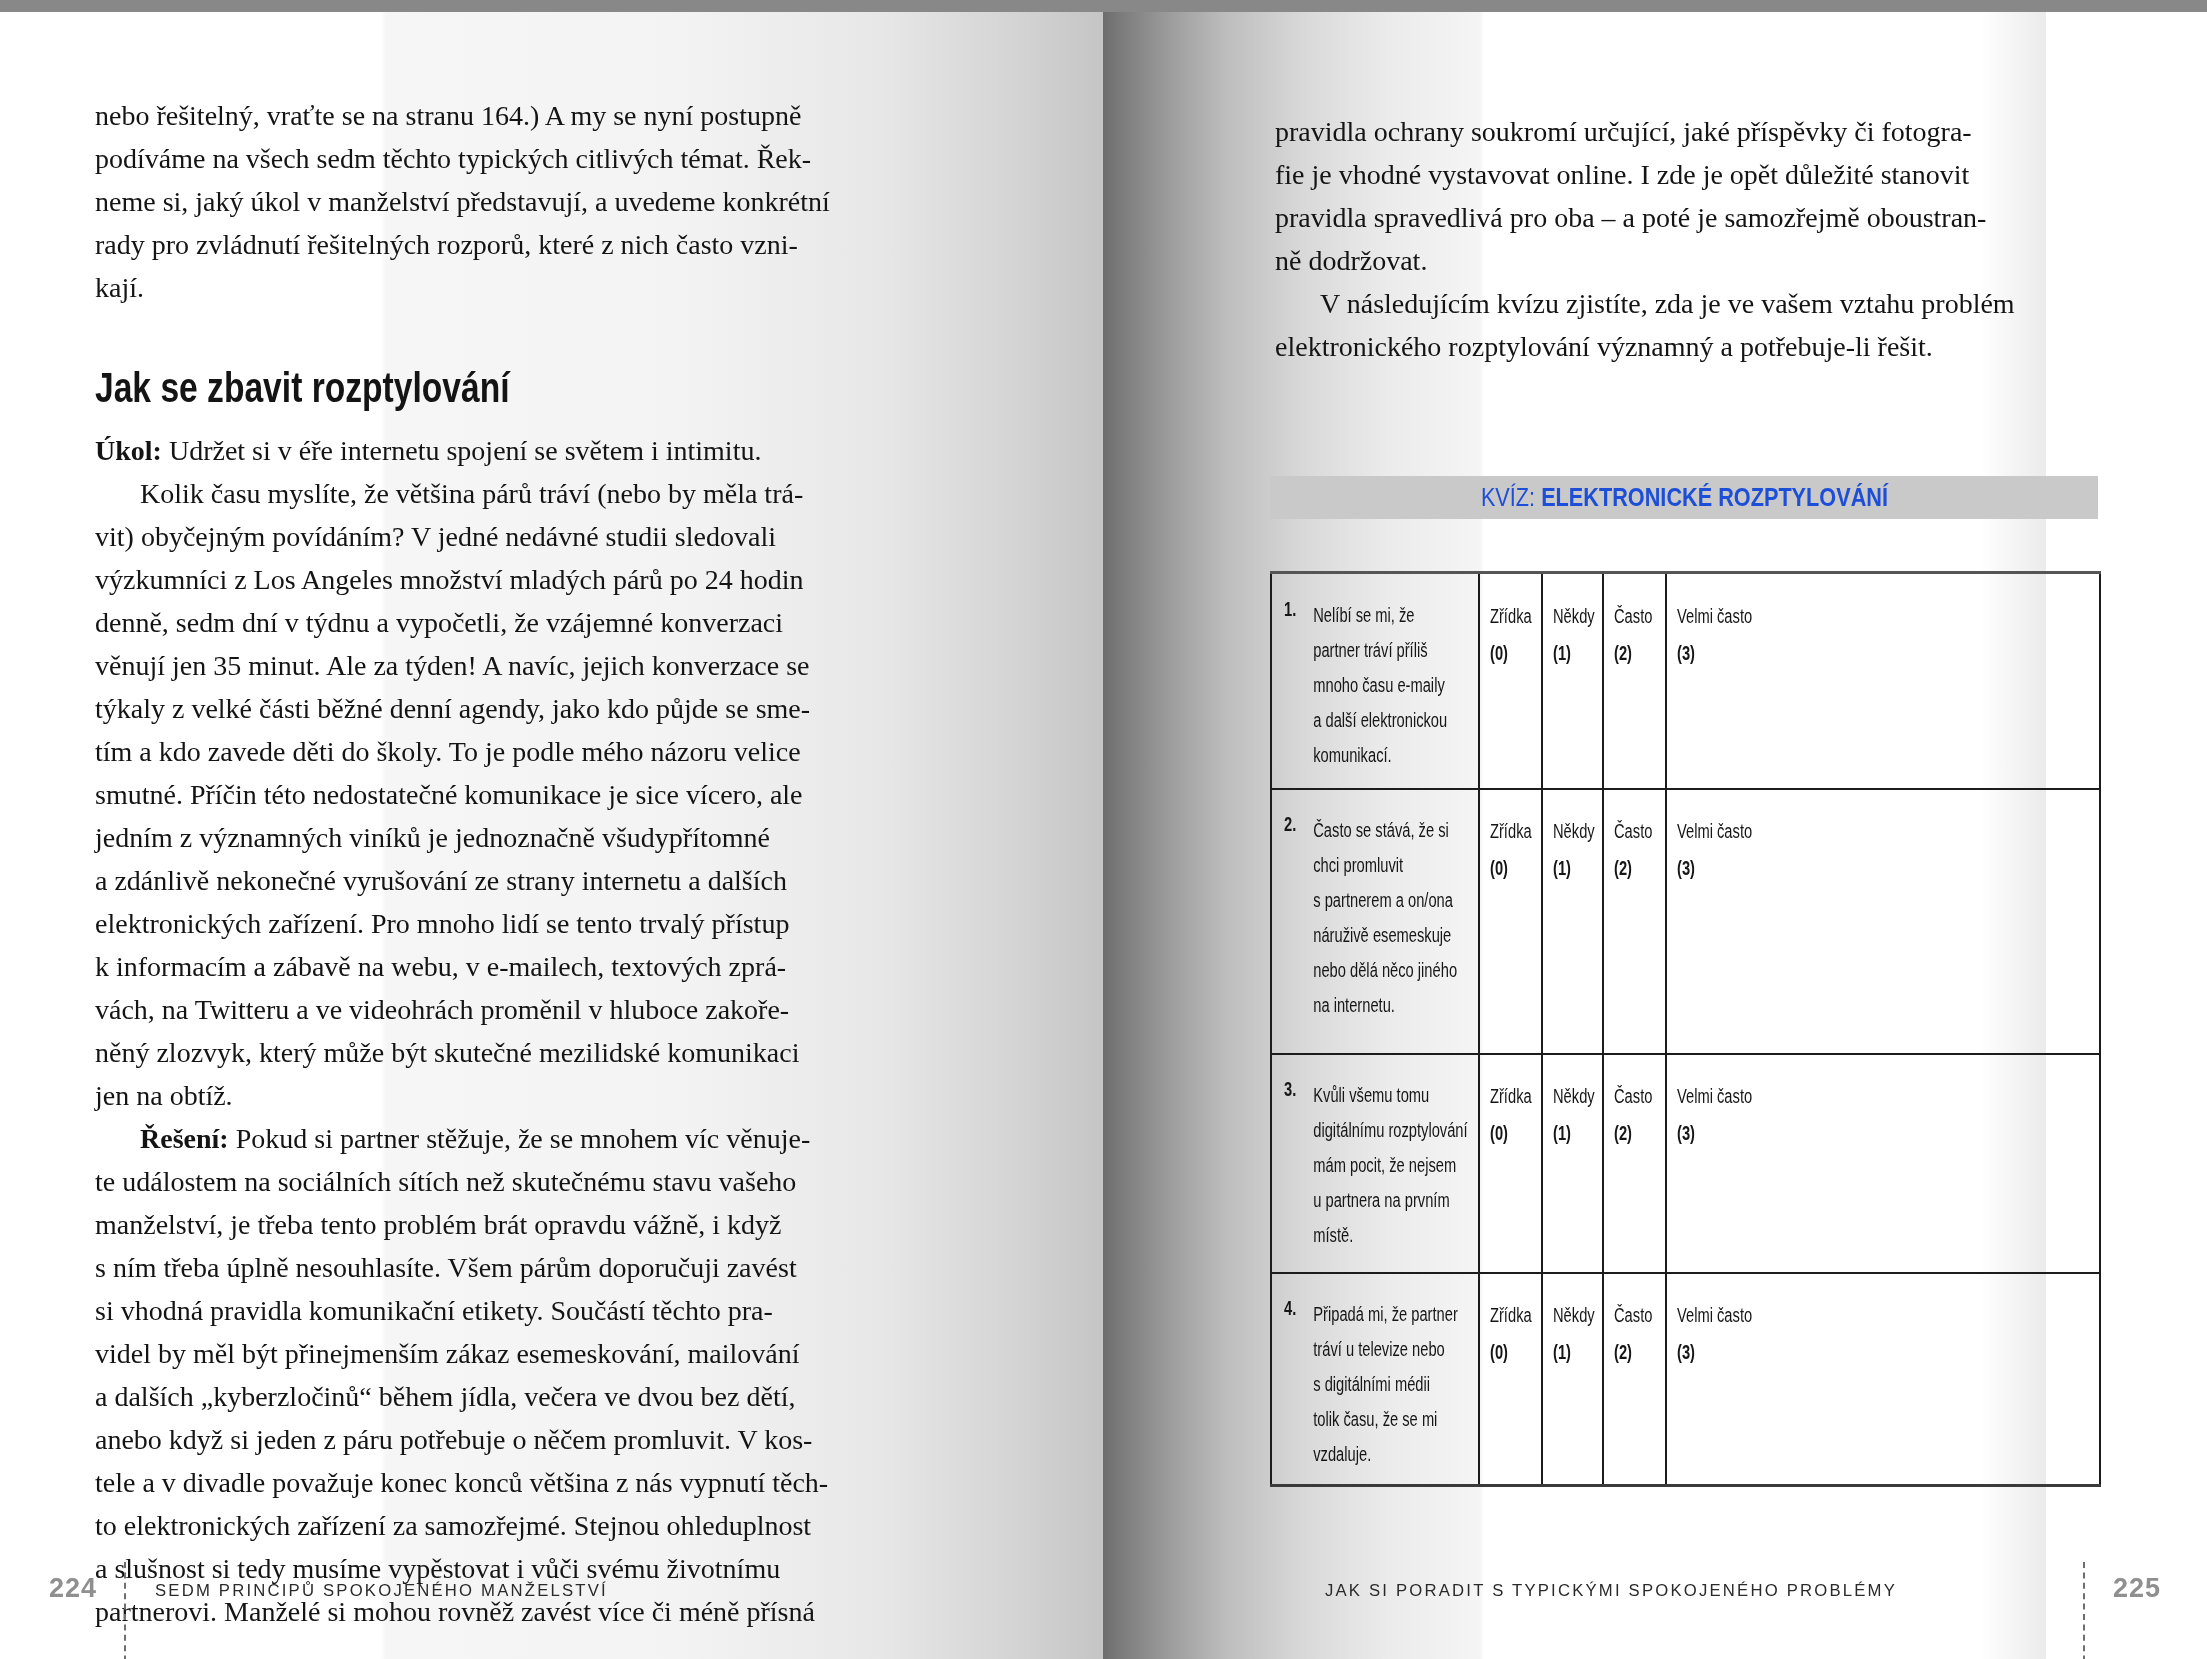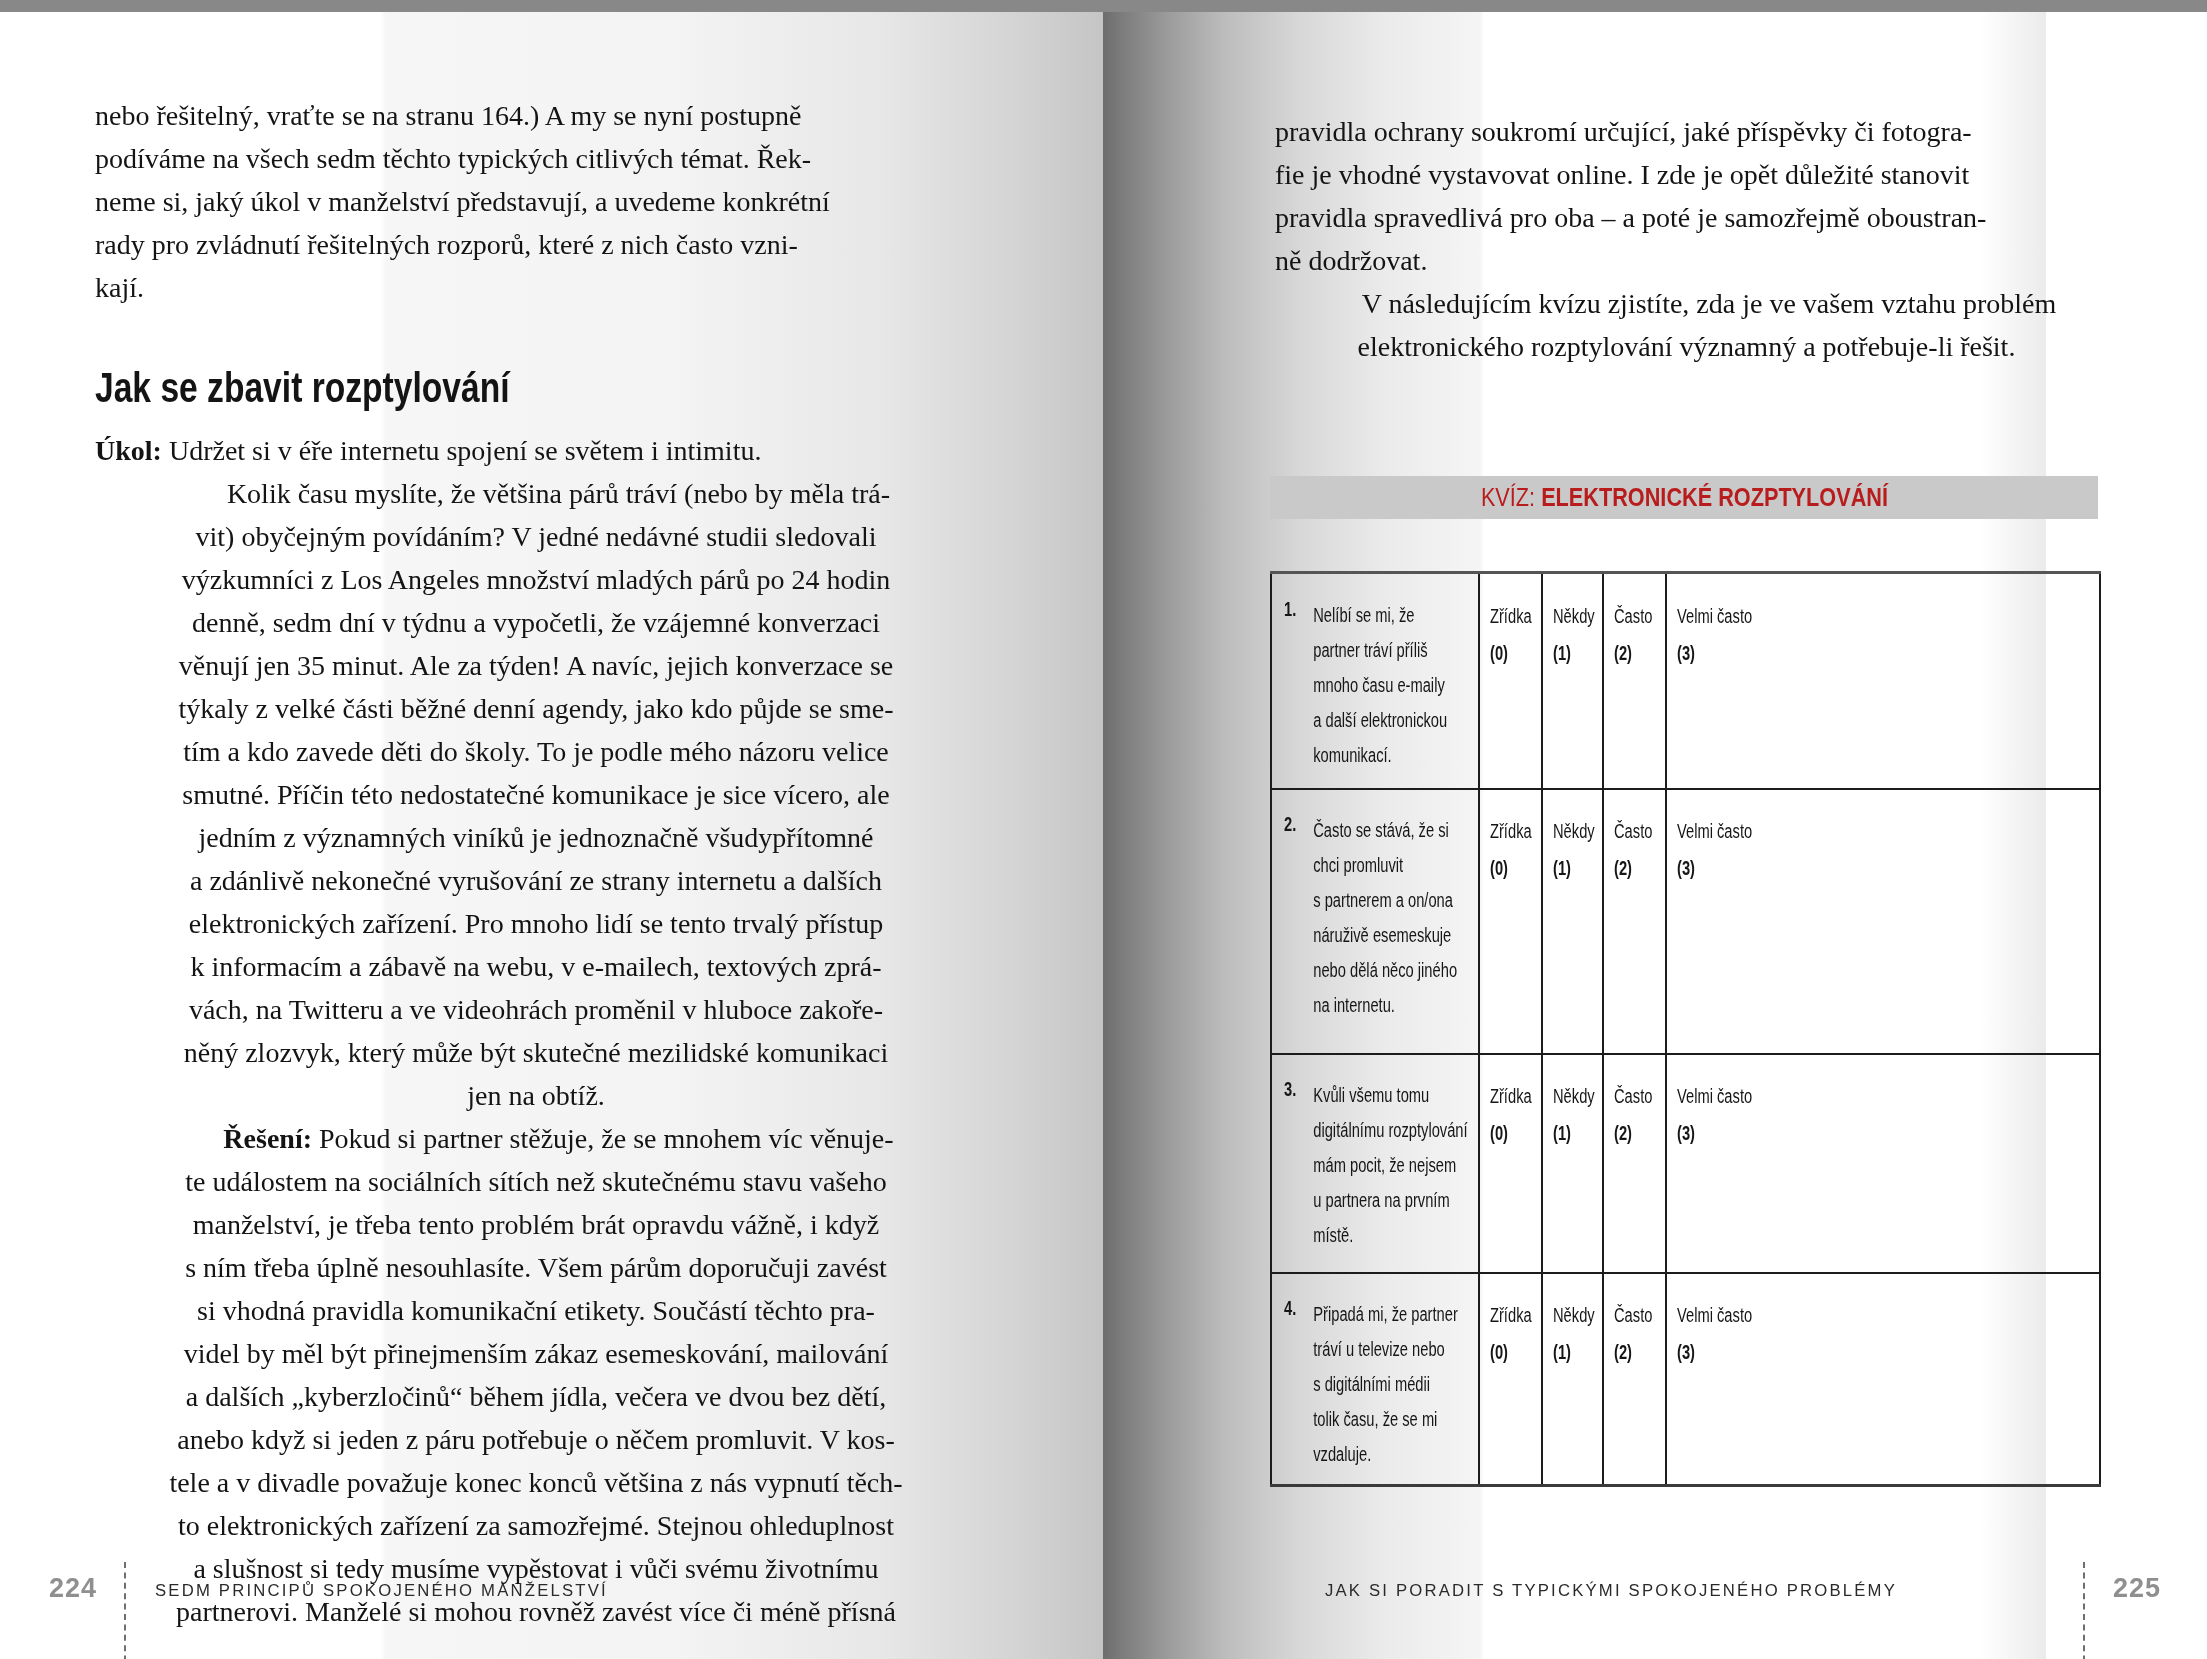--- a/index.html
+++ b/index.html
@@ -9,29 +9,29 @@
   .page{position:absolute;top:0;height:1659px;}
   .page-left{left:0;width:1103px;
     background:linear-gradient(to right,#ffffff 0%,#ffffff 34.5%,#f6f6f6 35%,#f3f3f3 62%,#e7e7e7 80%,#d4d4d4 92%,#c5c5c5 100%);}
   .page-right{left:1103px;width:943px;
     background:linear-gradient(to right,#6d6d6d 0%,#7c7c7c 2%,#9c9c9c 7%,#bdbdbd 13%,#d8d8d8 21%,#ebebeb 30%,#f5f5f5 40%,#ffffff 40.4%,#ffffff 93%,#ebebeb 100%);}
   
   .text-col{position:absolute;}
   .col-left{left:95px;top:82px;width:882px;}
   .col-right{left:172px;top:98px;width:823px;}
   .para{font-size:28px;line-height:43px;white-space:pre-line;margin:0;}
-  .indent{text-indent:45px;text-align:center;}
+  .indent{text-indent:45px;}
   .runin{font-weight:bold;}
   .section-heading{font-family:"Liberation Sans",sans-serif;font-weight:bold;font-size:42px;
     margin:59px 0 21.6px 0;line-height:39px;}
   .section-heading .condense{display:inline-block;transform:scaleX(0.8);transform-origin:0 50%;}
   
   .quiz-bar{position:absolute;left:167px;top:464px;width:828px;height:43px;background:#c9c9c9;
     display:flex;align-items:center;justify-content:center;
-    font-family:"Liberation Sans",sans-serif;font-size:25.5px;color:#b91c1c;}
+    font-family:"Liberation Sans",sans-serif;font-size:25.5px;color:#1d4ed8;}
   .quiz-bar .condense-c{display:inline-block;transform:scaleX(0.85);white-space:nowrap;}
   .quiz-title{font-weight:bold;}
   .quiz-table{position:absolute;left:167px;top:559px;width:828px;border-collapse:collapse;table-layout:fixed;
     font-family:"Liberation Sans",sans-serif;font-size:19.6px;color:#161616;
     border-top:3.9px solid #555;border-bottom:3.9px solid #3a3a3a;}
   .quiz-table td{border:2px solid #1c1c1c;vertical-align:top;}
   .q-cell{padding:23.5px 5.9px 11.8px 11.8px;}
   .opt-cell{padding:23.5px 2px 11.8px 9.8px;}
   .condense{transform:scaleX(0.75);transform-origin:0 0;width:133%;}
   .q-wrap{position:relative;padding-left:39px;}

